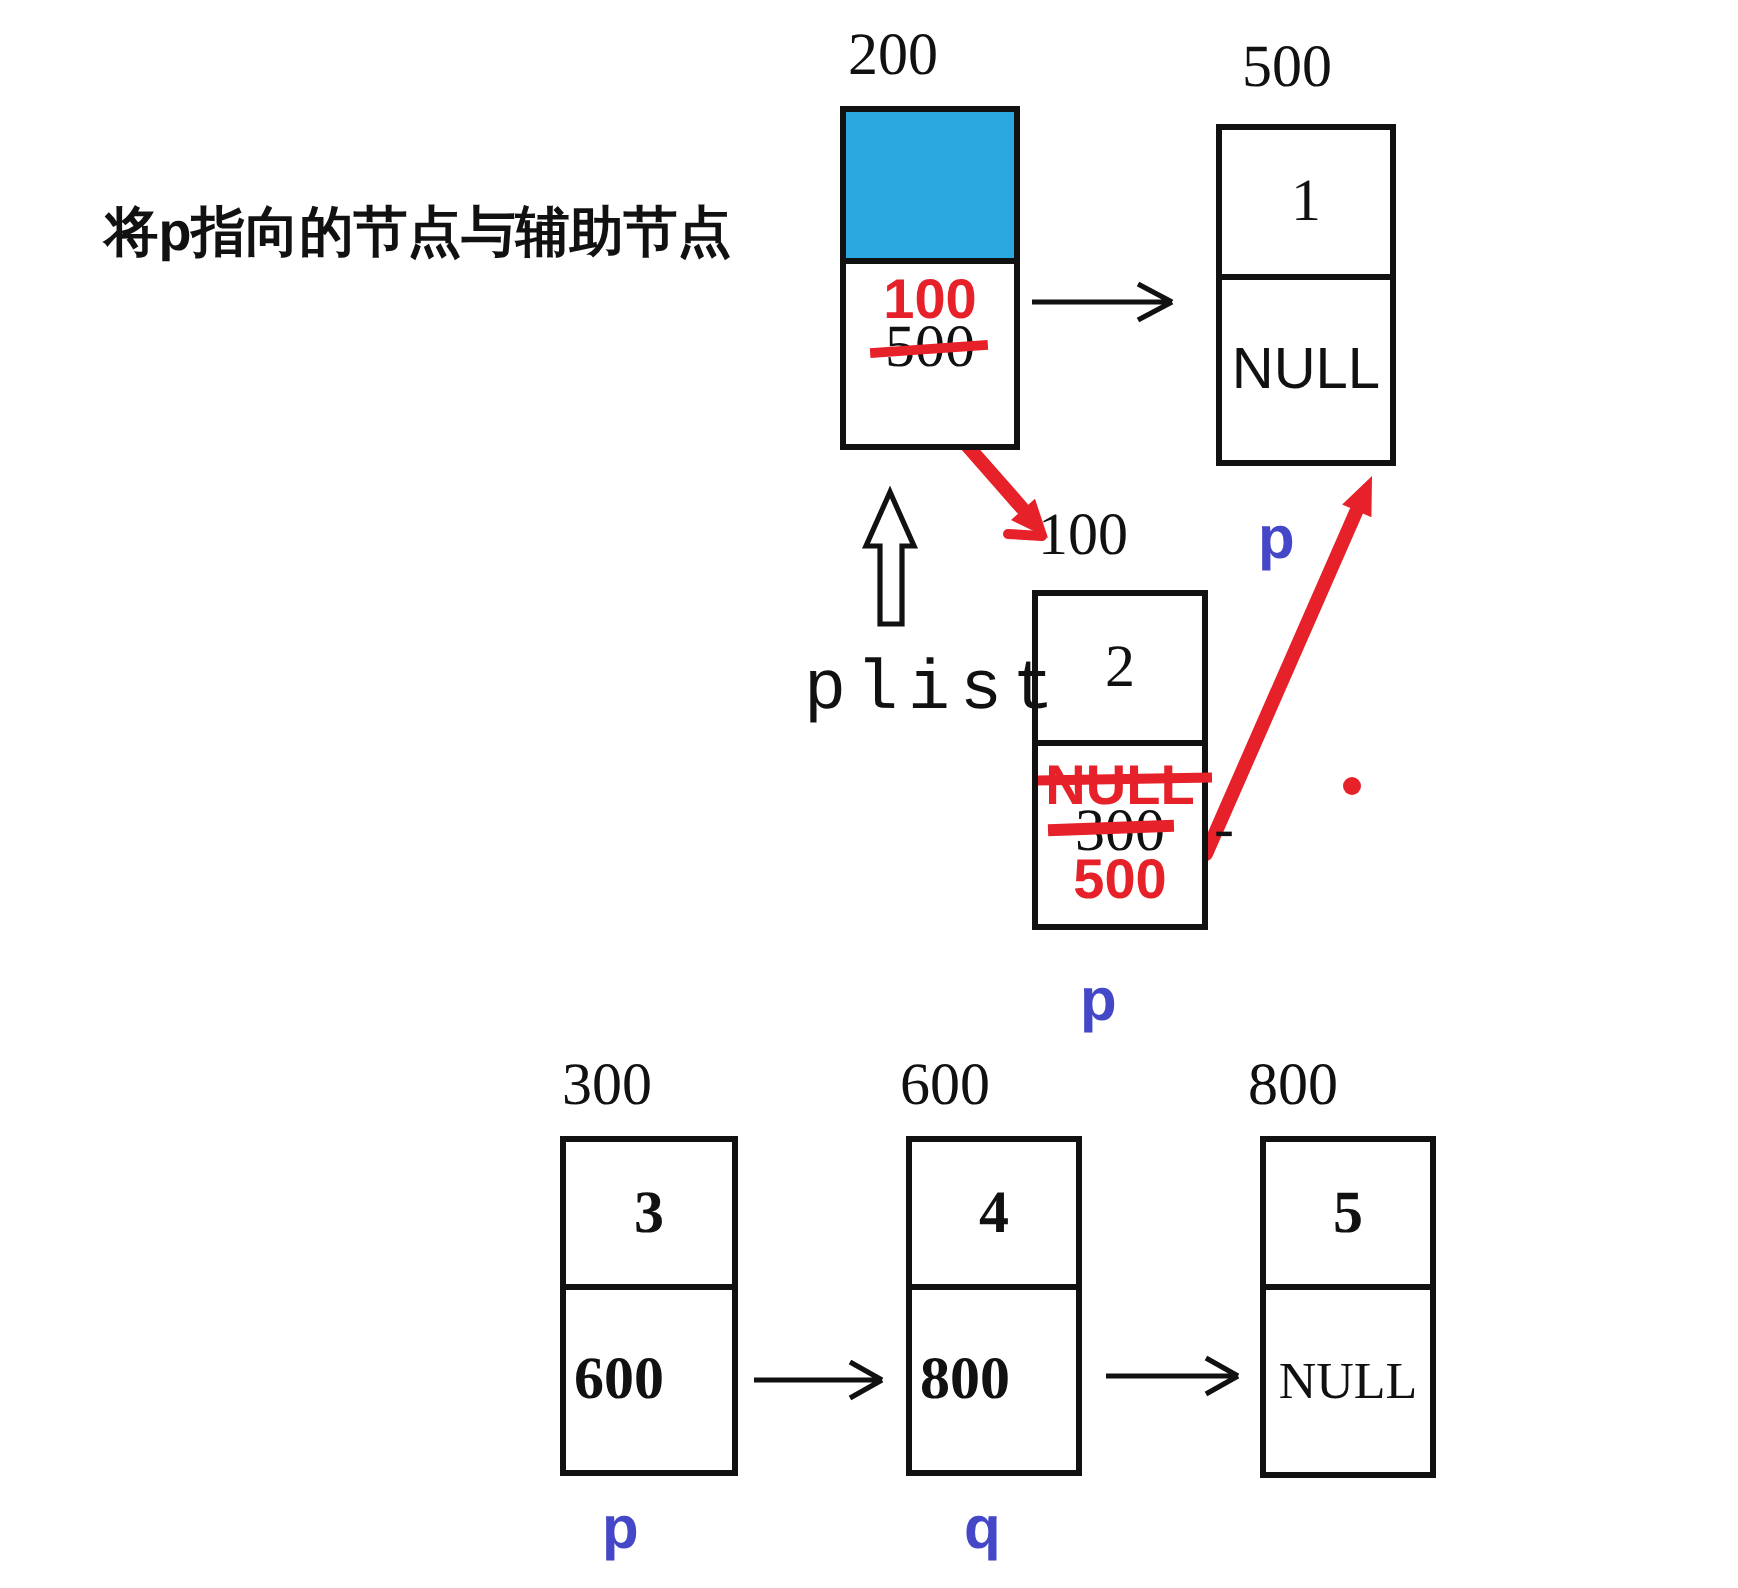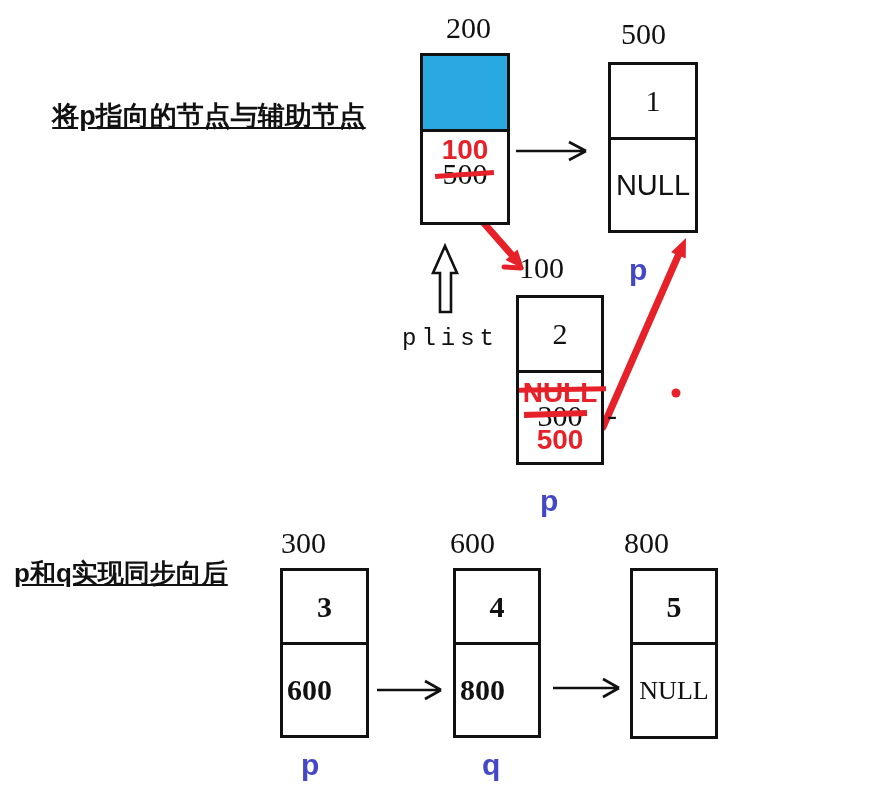--- a/index.html
+++ b/index.html
@@ -7,26 +7,26 @@
     position:relative; width:869px; height:794px; background:#fff;
     font-family:"Liberation Sans", sans-serif; color:var(--ink-black,#111);
     overflow:hidden;
   }
   #overlay { position:absolute; left:0; top:0; width:869px; height:794px; pointer-events:none; }
   .ink-s { stroke:var(--ink-black,#111); fill:none; }
   .red-s { stroke:var(--annotation-red,#e62129); fill:none; }
   .red-f { fill:var(--annotation-red,#e62129); stroke:none; }
   .hollow { fill:#fff; stroke:var(--ink-black,#111); }
 
-  .caption { position:absolute; font-weight:bold; font-family:"Liberation Sans", sans-serif;text-decoration:underline; }
+  .caption { position:absolute; font-weight:bold; font-family:"Liberation Sans", sans-serif; }
   #top-caption { left:18px; top:94px; width:382px; text-align:center; font-size:27px; line-height:45px; }
   #bottom-caption { left:14px; top:556px; font-size:26px; }
 
   .addr { position:absolute; font-family:"Liberation Serif", serif; font-size:30px; }
-  #addr-aux   { left:446px; top:11px; }
+  #addr-aux   { left:424px; top:11px; }
   #addr-head  { left:621px; top:17px; }
   #addr-merge { left:519px; top:251px; }
   #addr-b1 { left:281px; top:526px; }
   #addr-b2 { left:450px; top:526px; }
   #addr-b3 { left:624px; top:526px; }
 
   .node { position:absolute; border:3px solid var(--ink-black,#111); background:#fff;
           box-sizing:border-box; display:flex; flex-direction:column; }
   .cell { box-sizing:border-box; }
   .data-cell { border-bottom:3px solid var(--ink-black,#111); flex:0 0 auto; display:flex;
@@ -66,21 +66,21 @@
   .strike-300::after  { left:-14px; right:-4px; top:28%; height:6px; transform:rotate(-2deg); }
 
   .plabel { position:absolute; font-family:"Liberation Sans", sans-serif; font-weight:bold;
             font-size:30px; color:var(--pointer-label-blue,#4447c8); }
   #plabel-merge { left:540px; top:484px; }
   #plabel-arrow { left:629px; top:253px; }
   #plabel-b1 { left:301px; top:748px; }
   #plabel-b2 { left:482px; top:748px; }
 
   #plist-label { position:absolute; left:402px; top:325px; font-family:"Liberation Mono", monospace;
-                 font-size:24px; letter-spacing:5px; }
+                 font-size:35px; letter-spacing:5px; }
   #stray-dash { position:absolute; left:607px; top:398px; font-family:"Liberation Serif", serif; font-size:30px; }
 </style>
 </head>
 <body>
 
 <div id="canvas">
 
   <svg id="overlay" viewBox="0 0 869 794" xmlns="http://www.w3.org/2000/svg">
 
     <path class="ink-s" d="M516,151 L586,151 M586,151 L569,142 M586,151 L569,160" stroke-width="2.6"></path>
@@ -98,21 +98,20 @@
 
     <circle class="red-f" cx="676" cy="393" r="4.5"></circle>
 
     <path class="ink-s" d="M377,690 L441,690 M441,690 L425,681 M441,690 L425,699" stroke-width="2.6"></path>
     <path class="ink-s" d="M553,688 L619,688 M619,688 L603,679 M619,688 L603,697" stroke-width="2.6"></path>
   </svg>
 
   <div class="caption" id="top-caption">
     <div>将p指向的节点与辅助节点</div>
   </div>
-  <div class="caption" id="bottom-caption">p和q实现同步向后</div>
 
   <div class="addr" id="addr-aux">200</div>
   <div class="addr" id="addr-head">500</div>
   <div class="addr" id="addr-merge">100</div>
   <div class="addr" id="addr-b1">300</div>
   <div class="addr" id="addr-b2">600</div>
   <div class="addr" id="addr-b3">800</div>
 
   <div class="node" id="node-aux">
     <div class="cell data-cell"></div>

